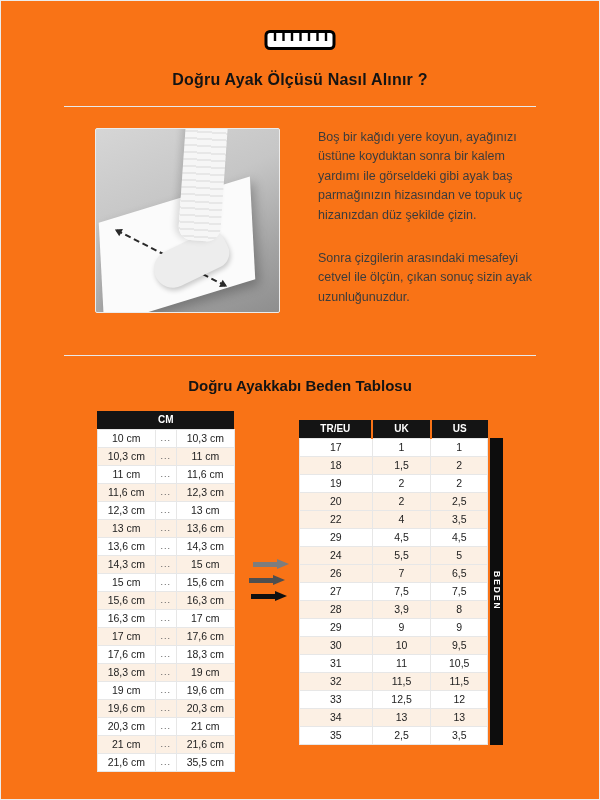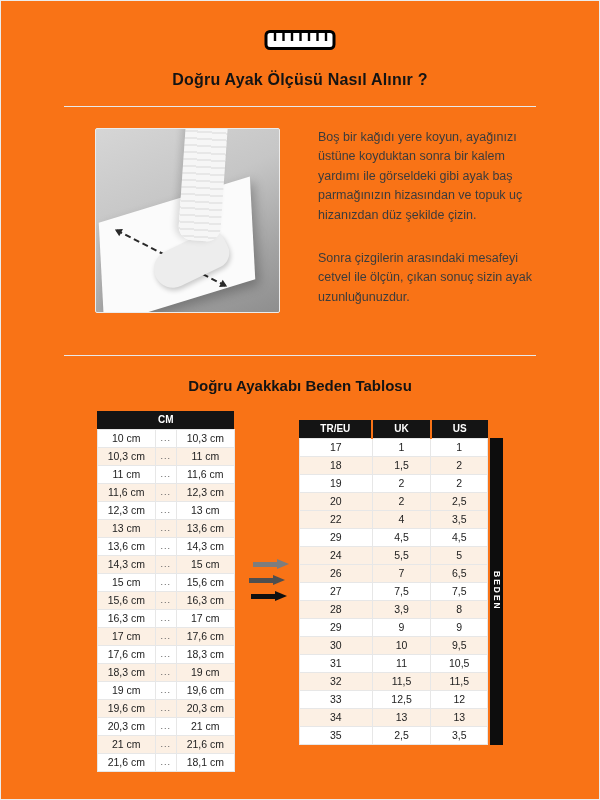--- a/index.html
+++ b/index.html
@@ -218,21 +218,21 @@
             <td>21 cm</td>
           </tr>
           <tr class="alt">
             <td>21 cm</td>
             <td>...</td>
             <td>21,6 cm</td>
           </tr>
           <tr>
             <td>21,6 cm</td>
             <td>...</td>
-            <td>18,1 cm</td>
+            <td>35,5 cm</td>
           </tr>
         </tbody>
     </table>
 
     <div class="arrows">
       <div class="arrow a1">
           <div class="shaft"></div>
           <div class="head"></div>
         </div>
       <div class="arrow a2">

